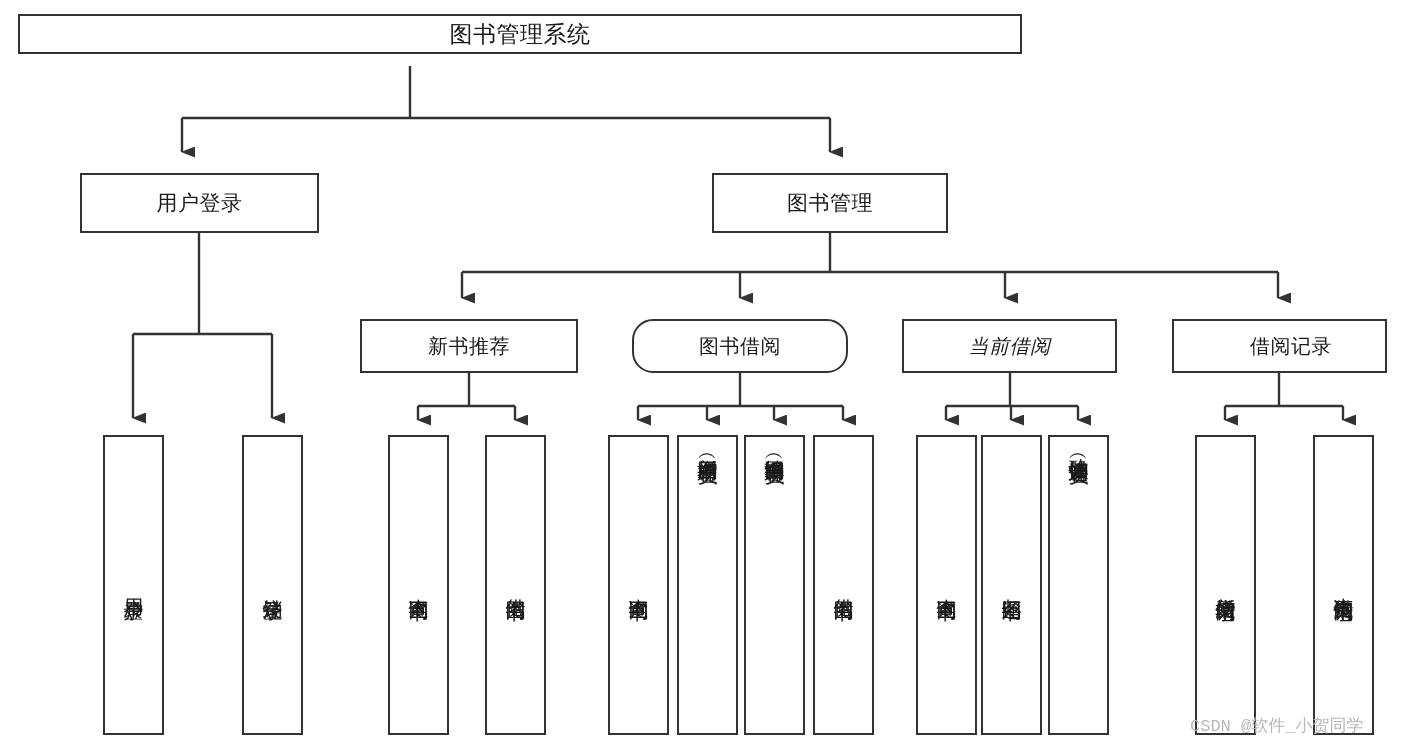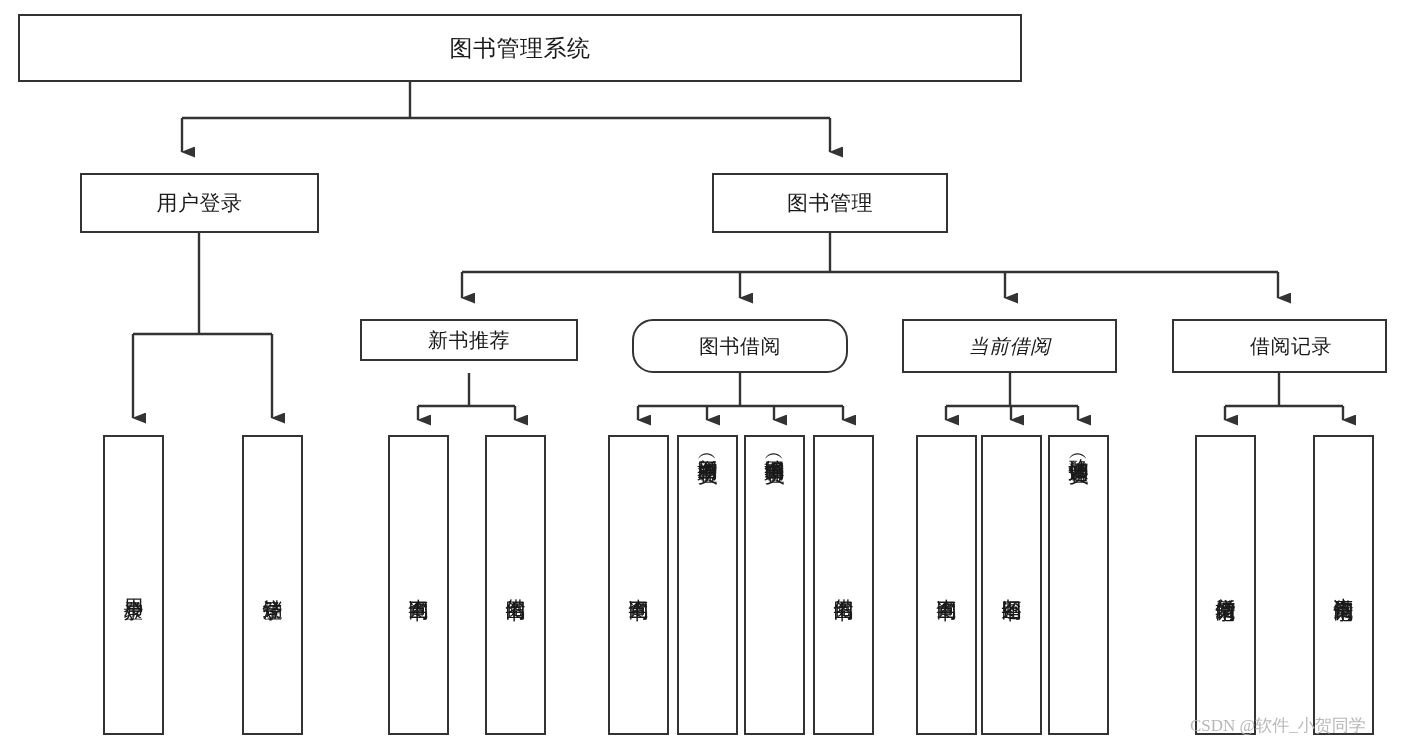--- a/index.html
+++ b/index.html
@@ -66,21 +66,21 @@
     margin-top: auto;
     margin-bottom: auto;
   }
   .watermark {
     position: absolute;
     left: 1190px;
     top: 714px;
     font-size: 17px;
     color: #b8b8b8;
     white-space: nowrap;
-    font-family: Liberation Serif, serif;
+    font-family: Liberation Mono, monospace;
   }
 </style>
 </head>
 <body>
 
 <div id="canvas">
 
   <svg class="wires" viewBox="0 0 1405 747" xmlns="http://www.w3.org/2000/svg">
     <defs>
       <marker id="arrow" viewBox="0 0 12 14" refX="5.5" refY="13" markerWidth="12" markerHeight="14" orient="auto-start-reverse" markerUnits="userSpaceOnUse">
@@ -125,32 +125,32 @@
       <path d="M 1078 406 L 1078 420" marker-end="url(#arrow)"></path>
 
       <path d="M 1279 373 L 1279 406"></path>
       <path d="M 1225 406 L 1343 406"></path>
       <path d="M 1225 406 L 1225 420" marker-end="url(#arrow)"></path>
       <path d="M 1343 406 L 1343 420" marker-end="url(#arrow)"></path>
 
     </g>
   </svg>
 
-  <div class="node root" style="left:18px; top:14px; width:1004px; height:68px;">
+  <div class="node root" style="left:18px; top:14px; width:1004px; height:40px;">
     <span class="label">图书管理系统</span>
   </div>
 
   <div class="node lvl2" style="left:80px; top:173px; width:239px; height:60px;">
     <span class="label">用户登录</span>
   </div>
   <div class="node lvl2" style="left:712px; top:173px; width:236px; height:60px;">
     <span class="label">图书管理</span>
   </div>
 
-  <div class="node lvl3" style="left:360px; top:319px; width:218px; height:42px;">
+  <div class="node lvl3" style="left:360px; top:319px; width:218px; height:54px;">
     <span class="label">新书推荐</span>
   </div>
   <div class="node lvl3" style="left:632px; top:319px; width:216px; height:54px;border-radius:21px;">
     <span class="label">图书借阅</span>
   </div>
   <div class="node lvl3" style="left:902px; top:319px; width:215px; height:54px;font-style:italic;">
     <span class="label">当前借阅</span>
   </div>
   <div class="node lvl3" style="left:1172px; top:319px; width:215px; height:54px;padding-left:23px;">
     <span class="label">借阅记录</span>

